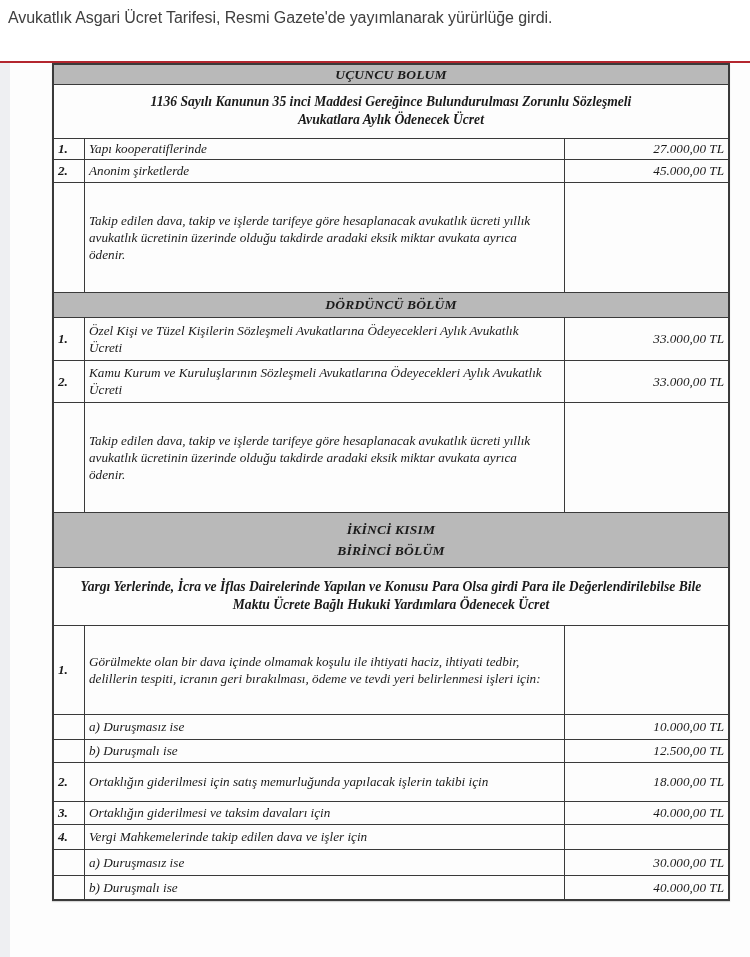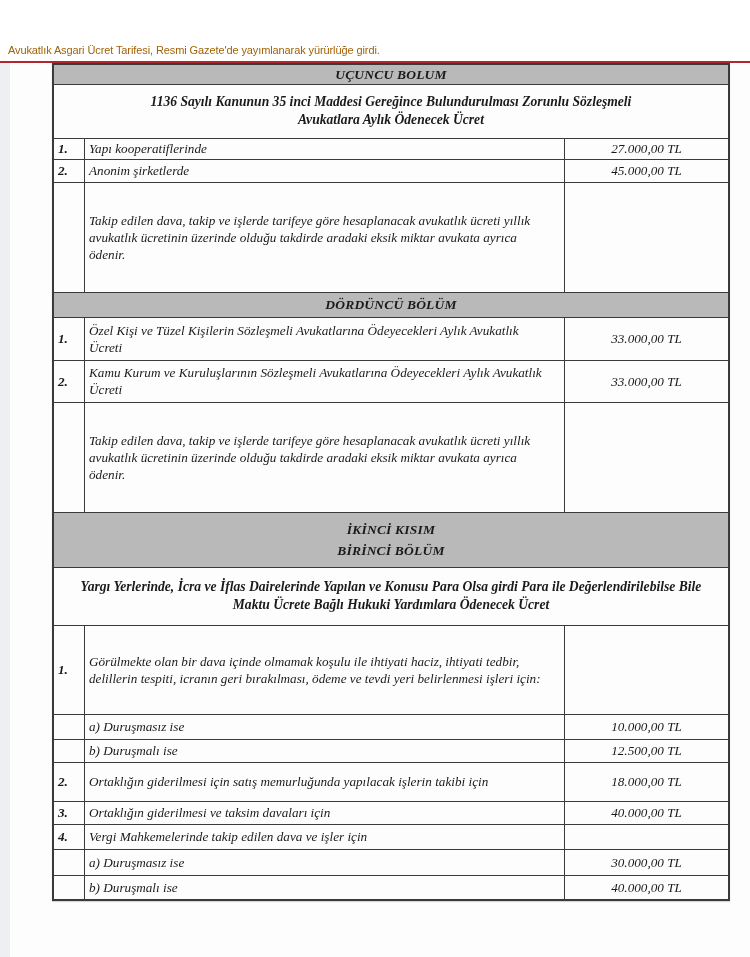--- a/index.html
+++ b/index.html
@@ -3,21 +3,21 @@
 <meta charset="utf-8">
 <style>
   html, body { margin: 0; padding: 0; }
   body {
     width: 750px; height: 957px; overflow: hidden; position: relative;
     background: #ffffff;
     font-family: "Liberation Sans", sans-serif;
   }
   .headline {
     position: absolute; left: 8px; top: 9px;
-    font-size: 11px; color: #a16207; letter-spacing: -0.1px; margin-top: 35px;
+    font-size: 16px; color: #404040; letter-spacing: -0.1px;
   }
   .red-rule {
     position: absolute; left: 0; top: 61px; width: 750px; height: 2px;
     background: #b3262e;
   }
   .left-strip {
     position: absolute; left: 0; top: 63px; width: 10px; height: 894px;
     background: #eeeff2;
   }
   .doc-image {
@@ -35,21 +35,21 @@
   table.tarife td {
     border: 1.6px solid #3a3a3a;
     font-size: 13.2px;
     line-height: 17px;
     padding: 0 4px;
     vertical-align: middle;
     font-style: italic;
   }
   td.num { width: 22px; font-weight: bold; padding-left: 3px; }
   td.desc { width: 455px; margin-left: 32px; }
-  td.amt { text-align: center; padding-right: 3px; }
+  td.amt { text-align: right; padding-right: 3px; }
   tr.section td {
     background: #b9b9b9;
     text-align: center; font-weight: bold; font-size: 13.5px;
     letter-spacing: 0.2px;
   }
   tr.subtitle td {
     text-align: center; font-weight: bold; font-size: 13.6px;
     line-height: 18px;
   }
 </style>

